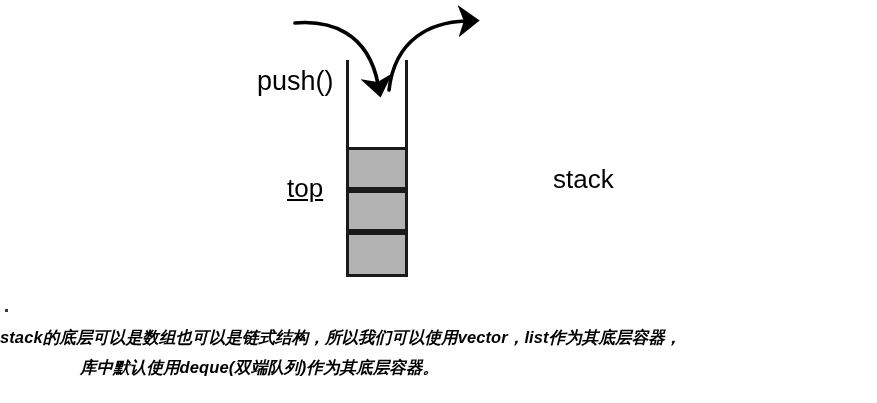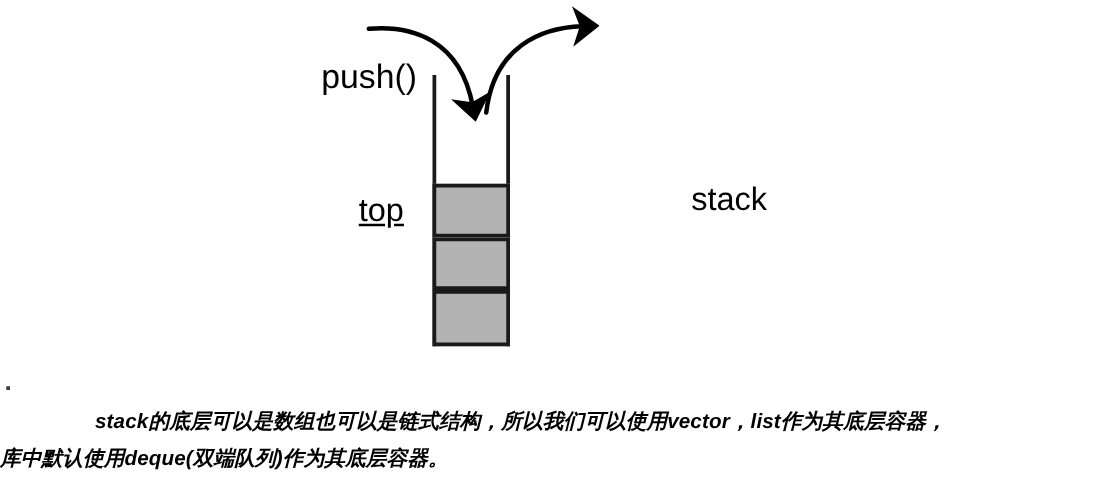--- a/index.html
+++ b/index.html
@@ -28,20 +28,21 @@
     display: block;
   }
 
   .label {
     position: absolute;
     color: #000000;
     font-family: "Liberation Sans", sans-serif;
     font-weight: 400;
     white-space: nowrap;
     line-height: 1;
+    margin-top: 20px;
   }
   #label-push {
     left: 257px;
     top: 48px;
     font-size: 27px;
   }
   #label-pop {
     left: 427px;
     top: 48px;
     font-size: 27px;
@@ -99,22 +100,22 @@
   .caption-line {
     color: #000000;
     font-family: "Liberation Sans", sans-serif;
     font-weight: bold;
     font-style: italic;
     font-size: 16.5px;
     letter-spacing: 0.1px;
     white-space: nowrap;
     line-height: 30px;
   }
-  #caption-line-1 { padding-left: 76px; }
-  #caption-line-2 { }
+  #caption-line-1 { }
+  #caption-line-2 { padding-left: 80px; }
 
   
   #stray-dot {
     position: absolute;
     left: 5px;
     top: 309px;
     width: 3px;
     height: 3px;
     background: #3a3a3a;
   }

